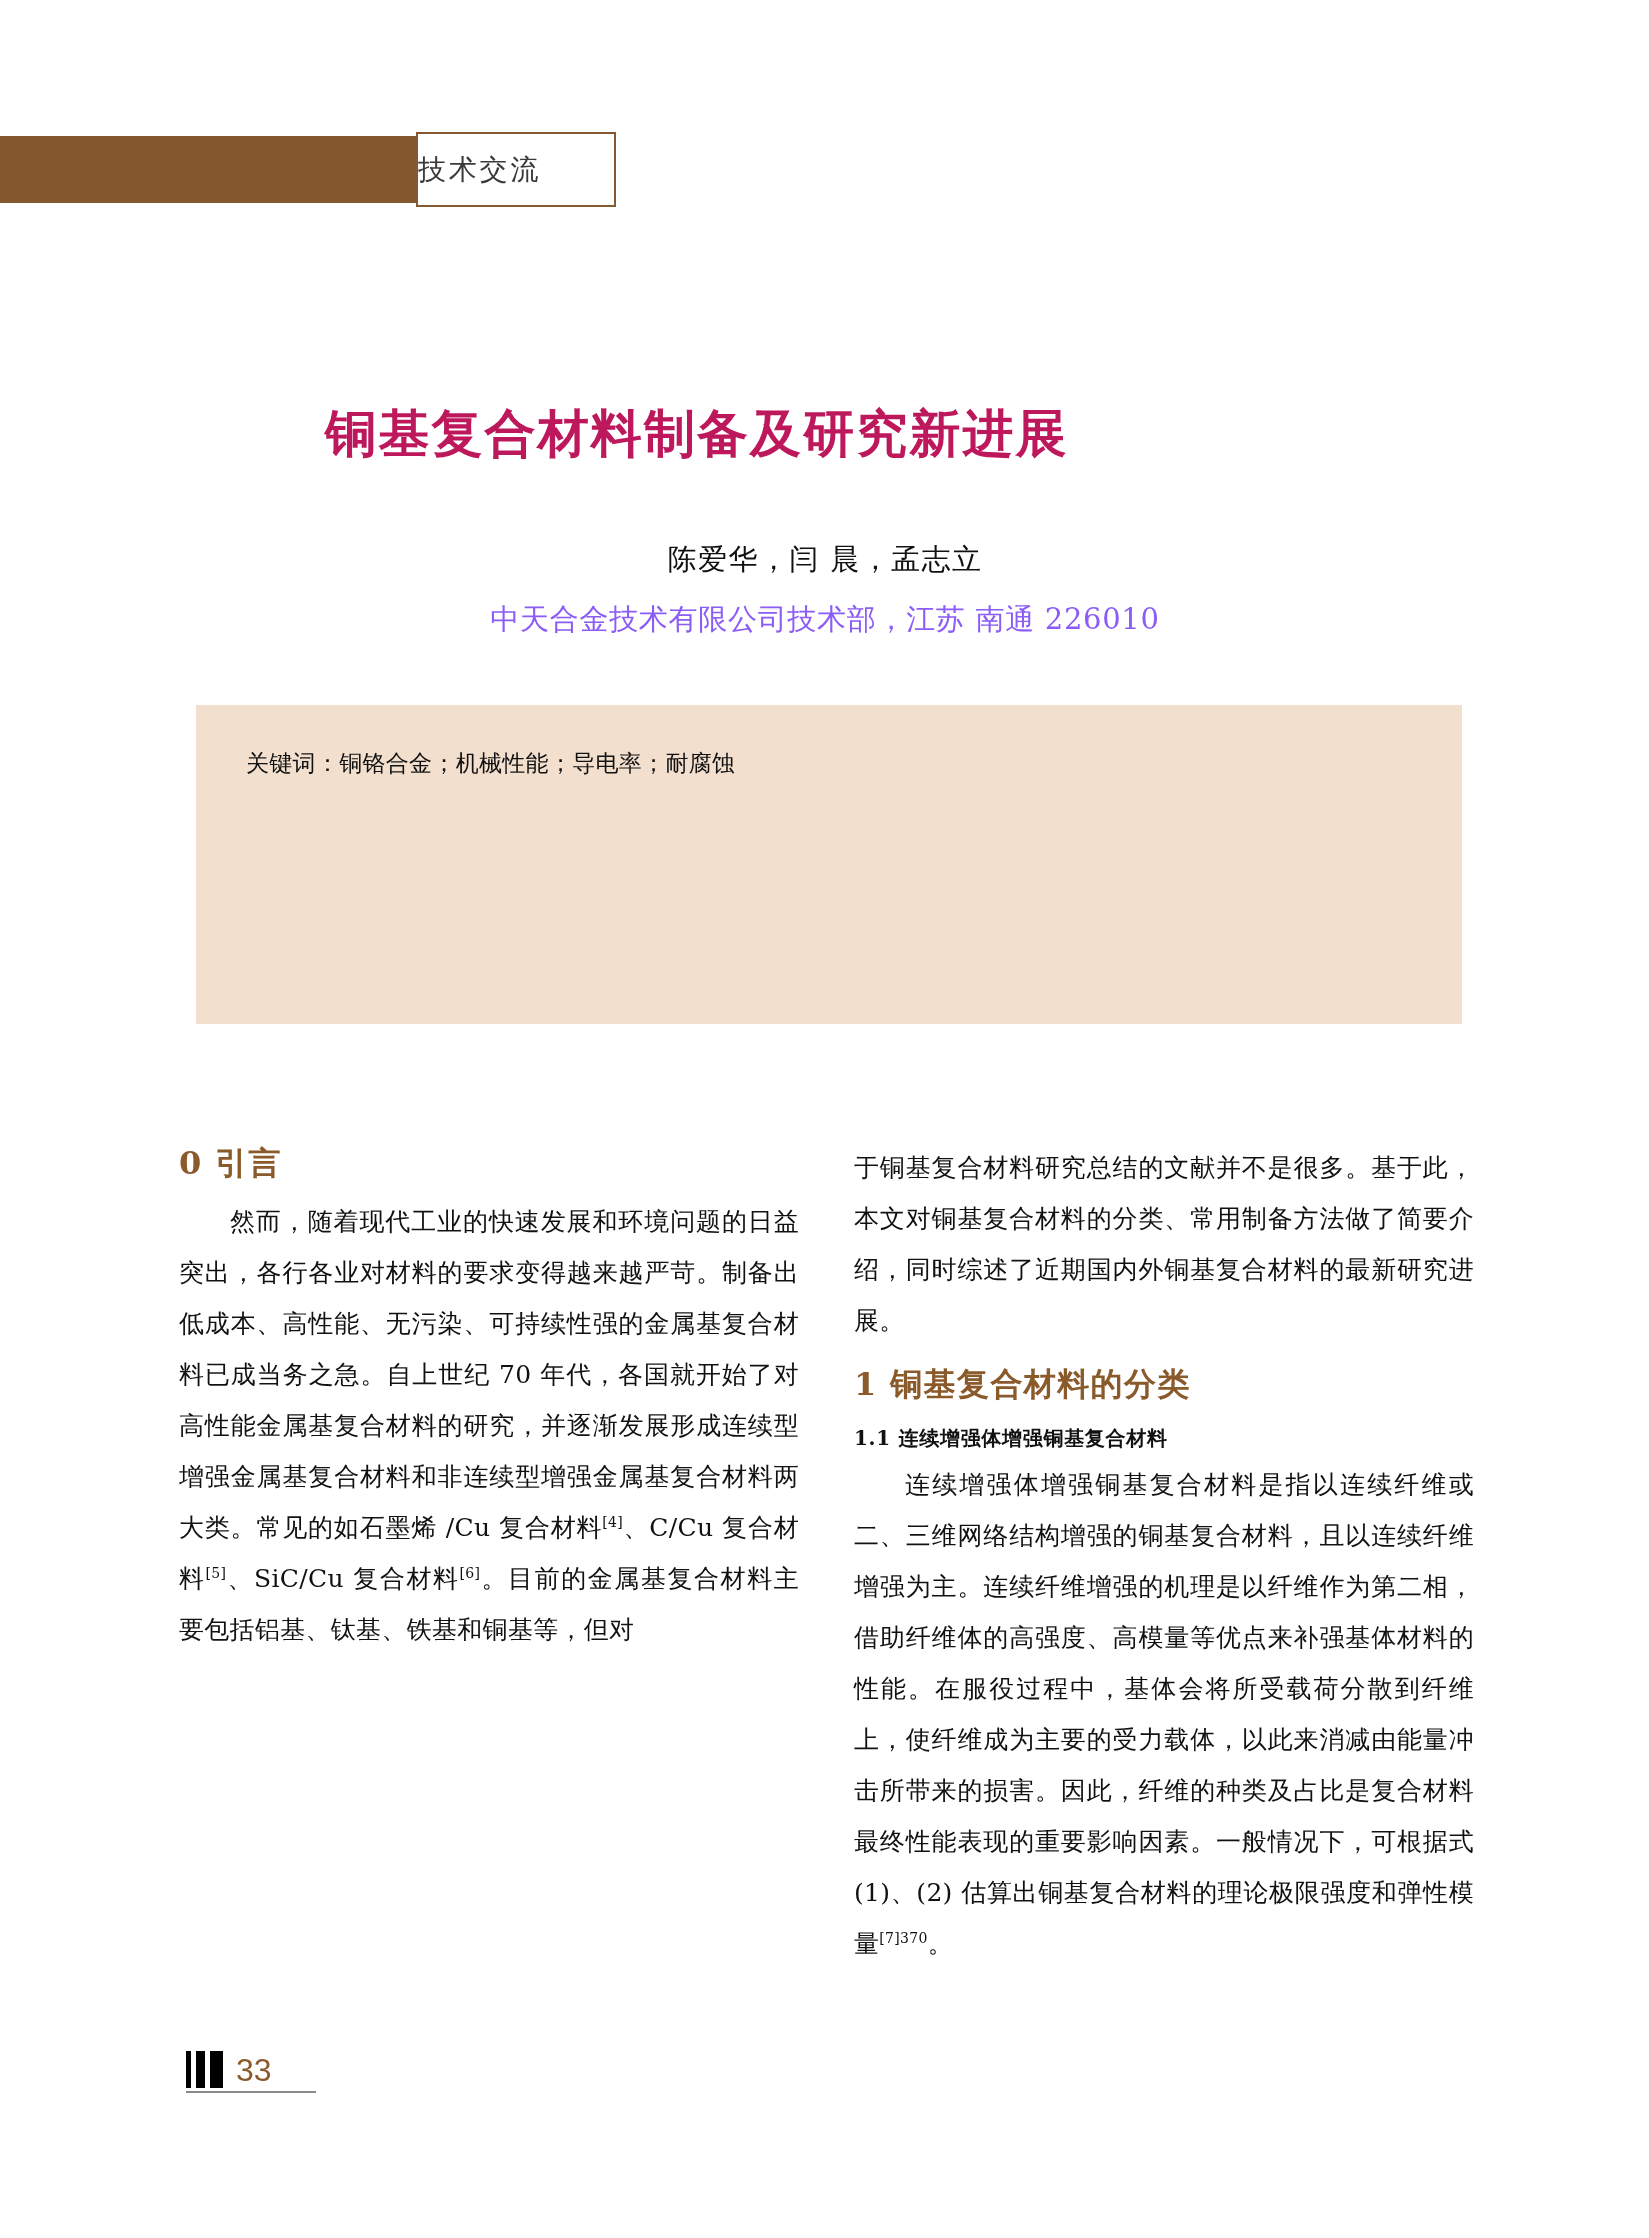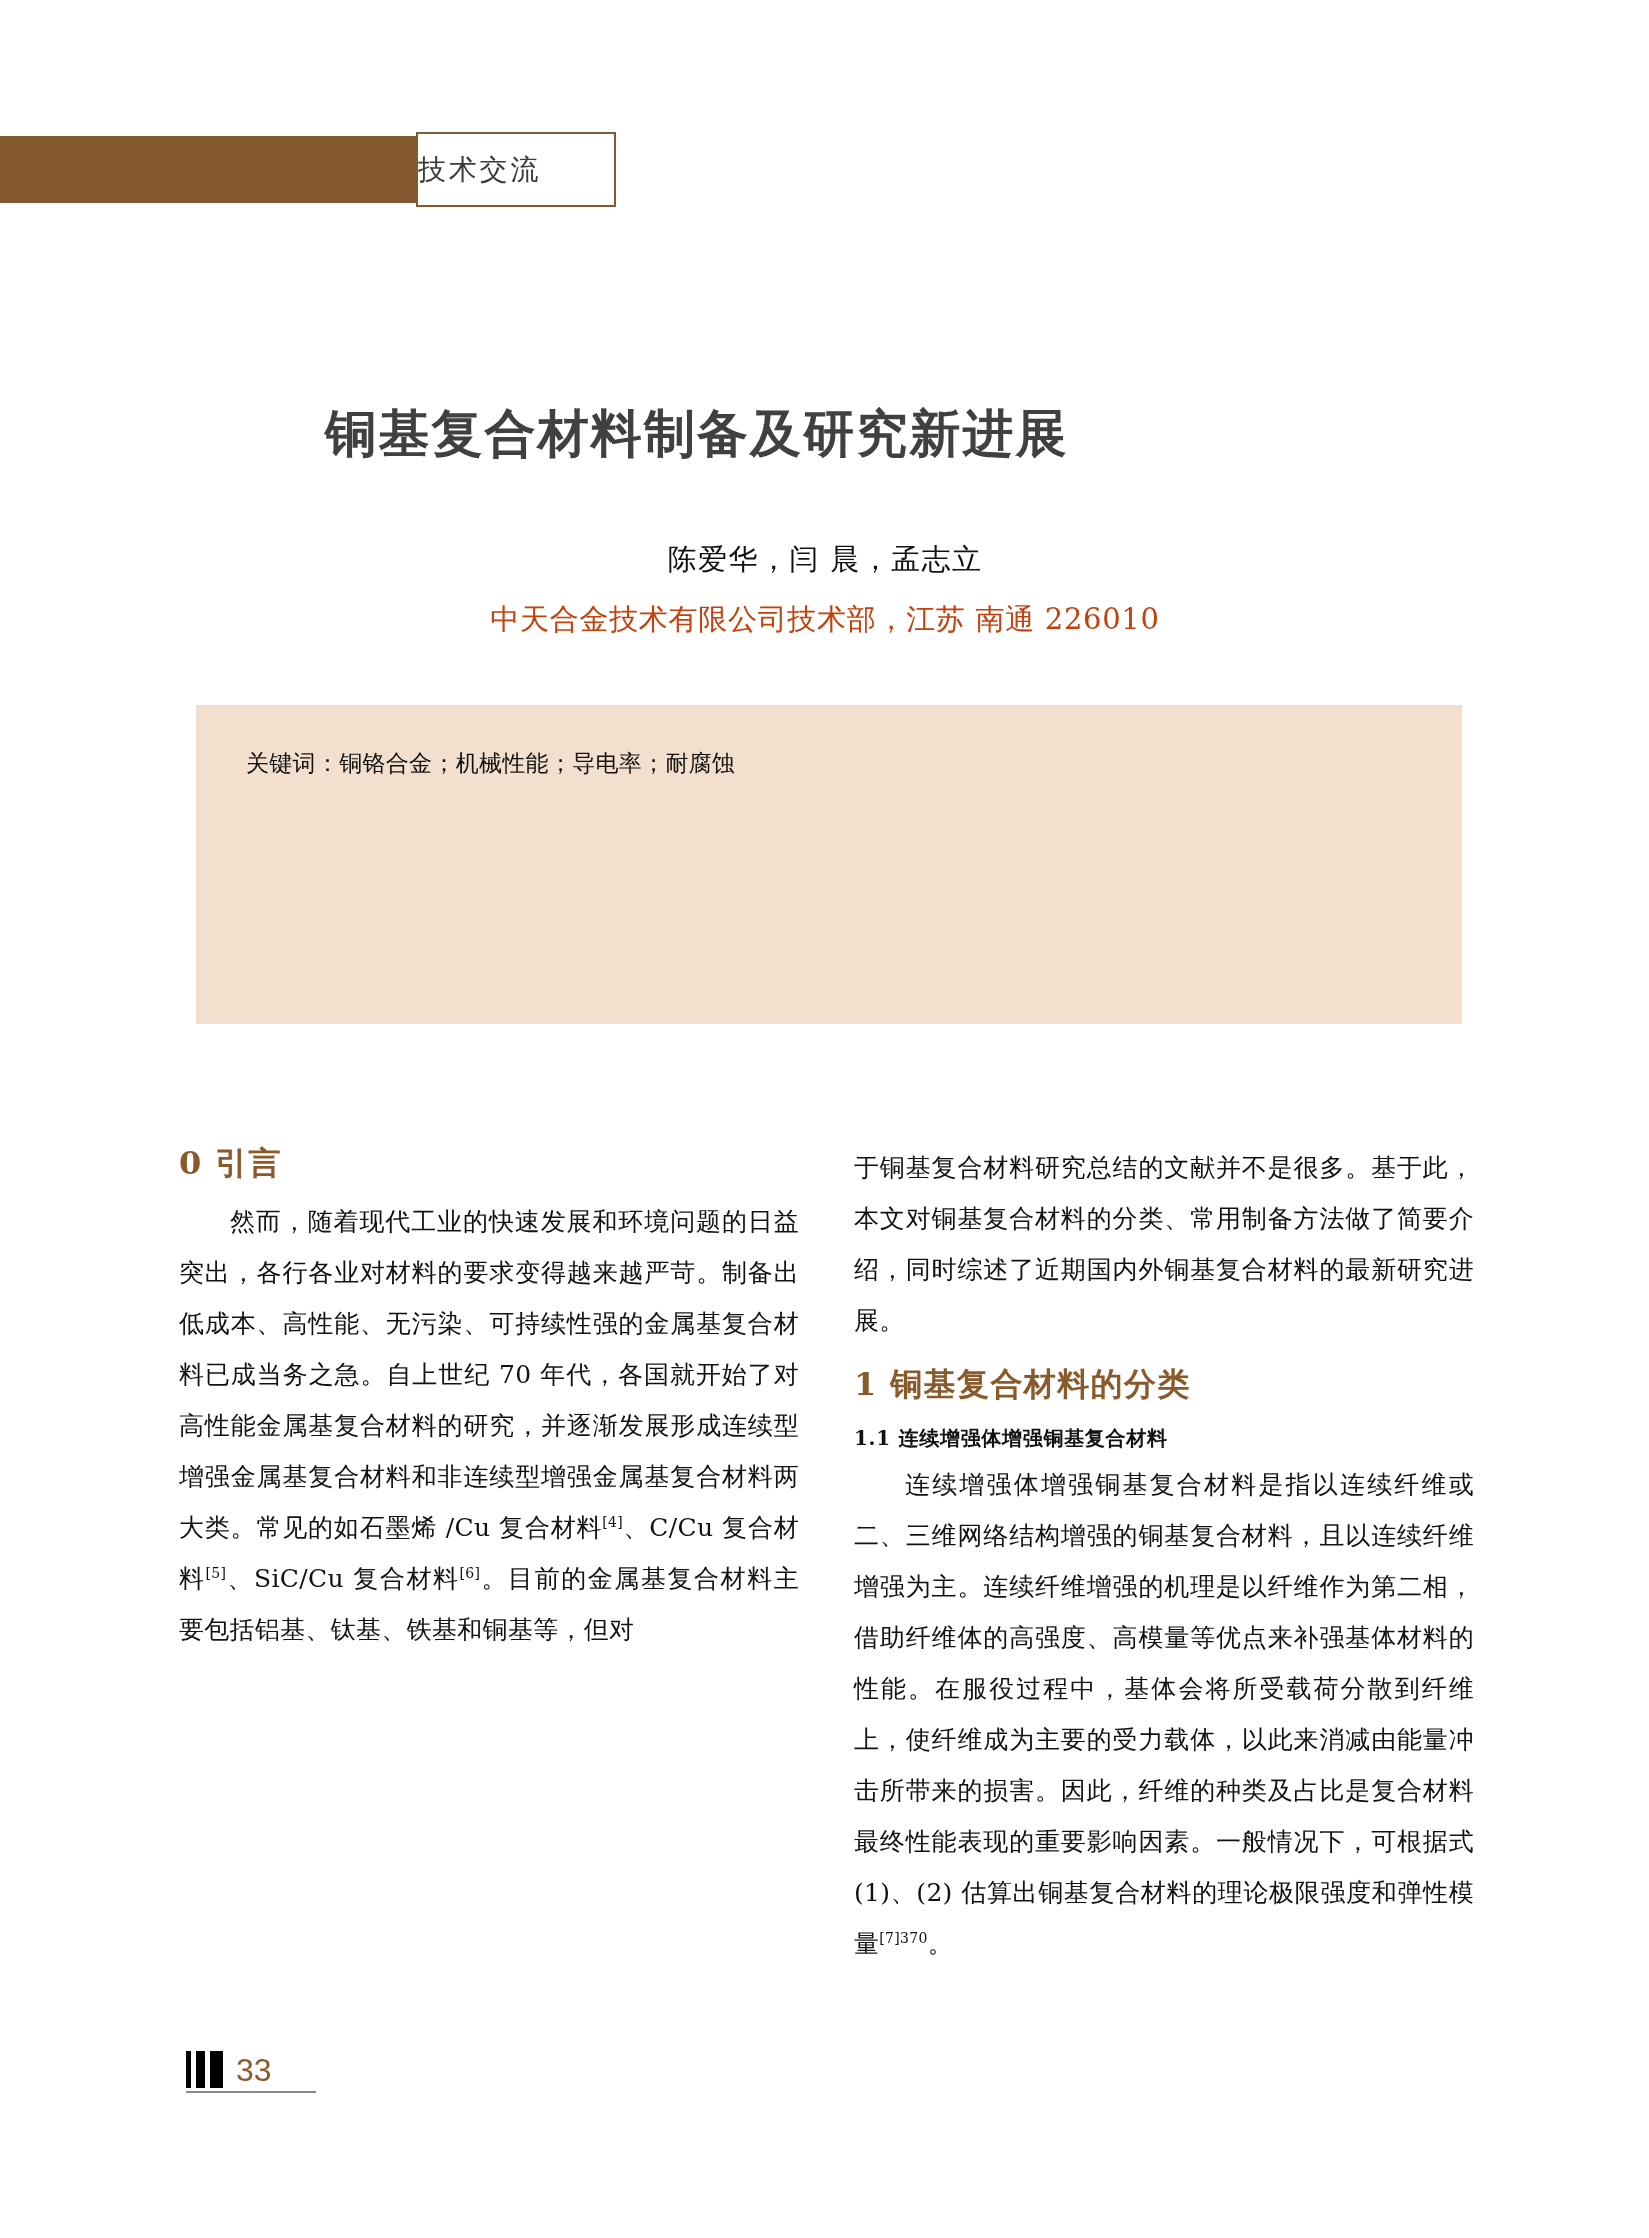--- a/index.html
+++ b/index.html
@@ -59,21 +59,21 @@
     white-space: nowrap;
   }
 
   
   .doc-title {
     position: absolute;
     left: 0;
     top: 400px;
     width: 1394px;
     text-align: center;
-    color: #404040;
+    color: #be185d;
     font-size: 51px;
     font-weight: bold;
     letter-spacing: 2.1px;
     font-family: "DejaVu Serif", "Liberation Serif", serif;
   }
   .doc-authors {
     position: absolute;
     left: 0;
     top: 540px;
     width: 1650px;
@@ -82,21 +82,21 @@
     font-size: 29px;
     letter-spacing: 1.4px;
     font-family: "DejaVu Serif", "Liberation Serif", serif;
   }
   .doc-affiliation {
     position: absolute;
     left: 0;
     top: 600px;
     width: 1650px;
     text-align: center;
-    color: #c2410c;
+    color: #8b5cf6;
     font-size: 29px;
     letter-spacing: 0.7px;
     font-family: "DejaVu Serif", "Liberation Serif", serif;
   }
 
   
   .abstract-box {
     position: absolute;
     left: 196px;
     top: 705px;

